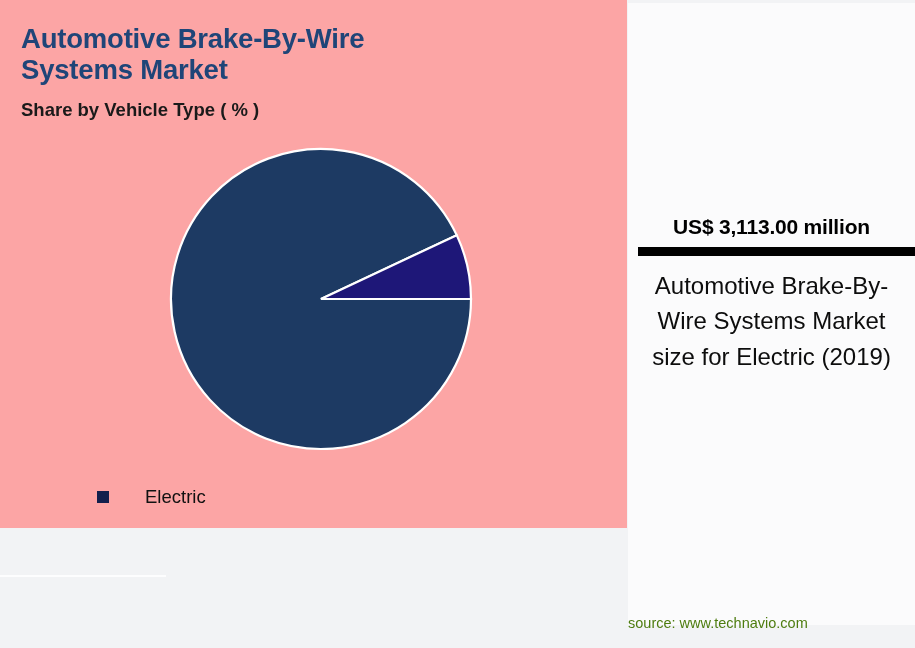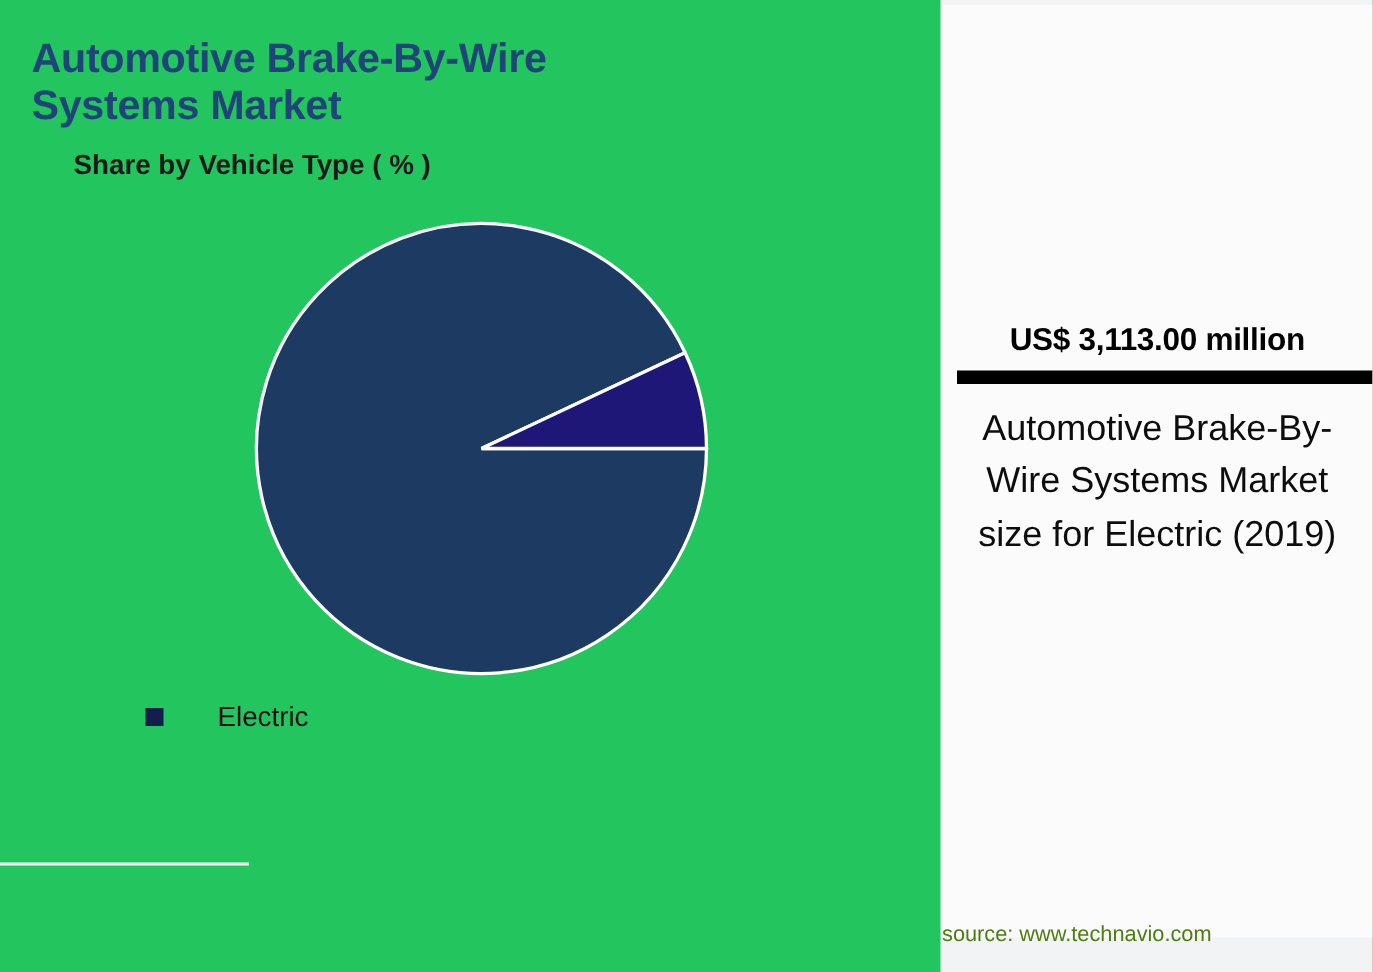--- a/index.html
+++ b/index.html
@@ -21,22 +21,22 @@
     width: 915px;
     height: 648px;
     background: #f2f3f5;
   }
 
   
   .left-panel {
     position: absolute;
     left: 0; top: 0;
     width: 627px;
-    height: 648px;
-    background: #22c55e;
+    height: 528px;
+    background: #fca5a5;
   }
 
   .chart-title {
     position: absolute;
     left: 21px;
     top: 24px;
     width: 440px;
     font-size: 27.5px;
     font-weight: bold;
     line-height: 1.12;
@@ -45,40 +45,39 @@
   }
 
   .chart-subtitle {
     position: absolute;
     left: 21px;
     top: 99px;
     font-size: 18.5px;
     font-weight: bold;
     color: #1a1a1a;
     letter-spacing: 0px;
-    margin-left: 28px;
   }
 
   .pie-wrap {
     position: absolute;
     left: 166px;
     top: 144px;
     width: 310px;
     height: 310px;
   }
   .pie-wrap svg {
     display: block;
     width: 310px;
     height: 310px;
   }
 
   .legend {
     position: absolute;
     left: 97px;
-    top: 463px;
+    top: 482px;
     width: 380px;
   }
   .legend-row {
     display: flex;
     align-items: center;
     height: 30px;
   }
   .legend-swatch {
     width: 12px;
     height: 12px;

